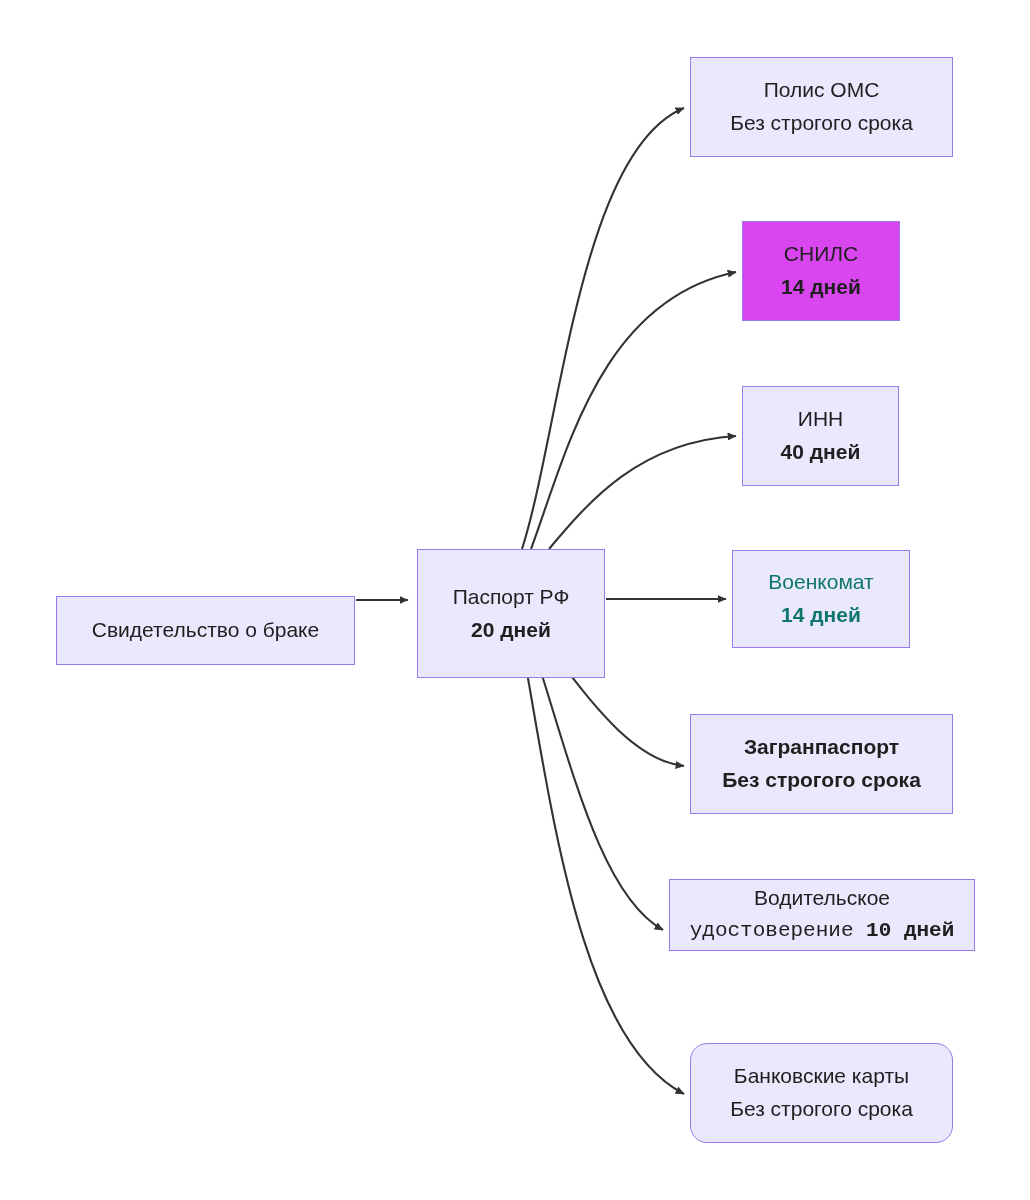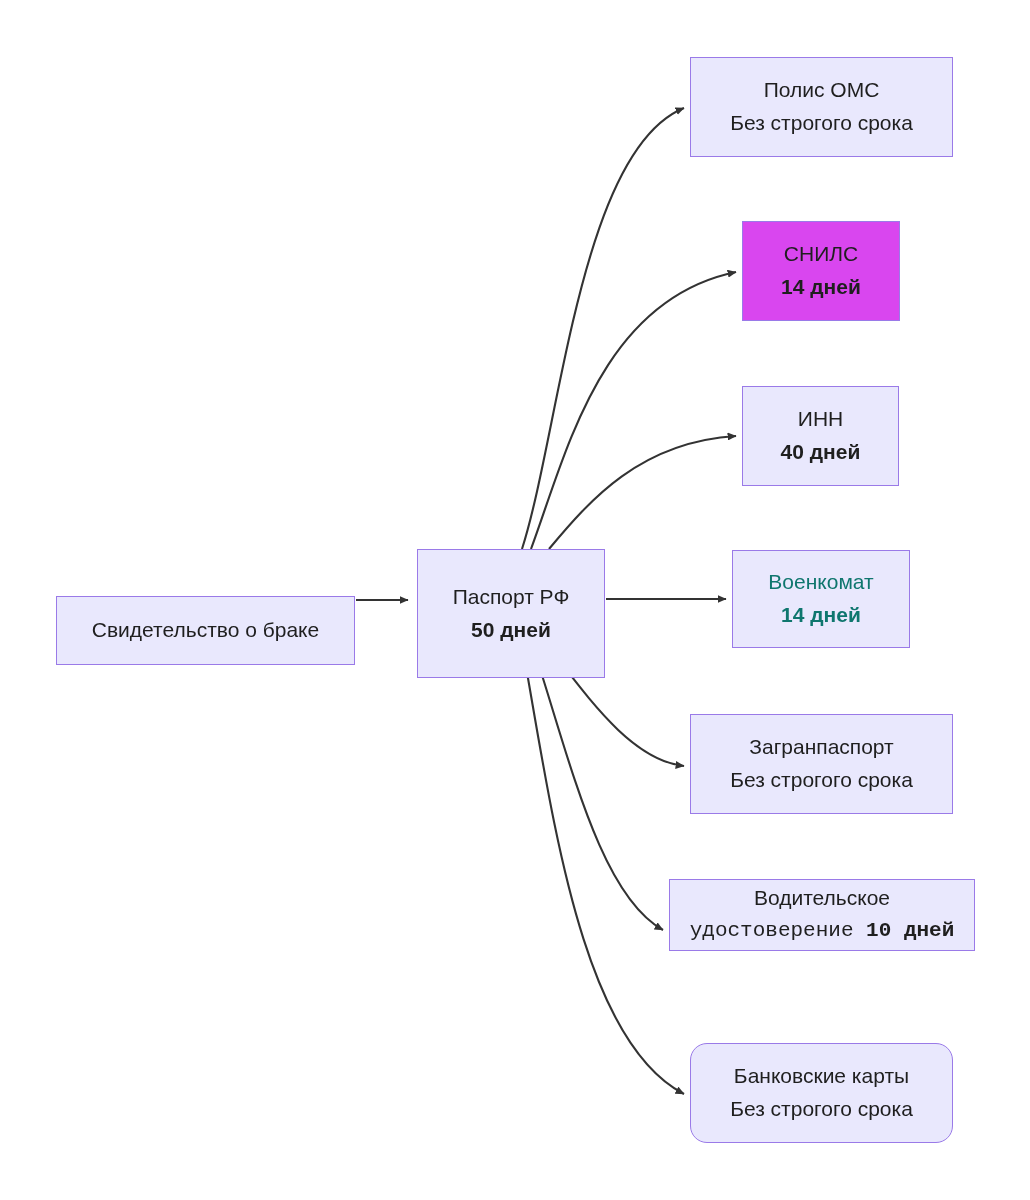--- a/index.html
+++ b/index.html
@@ -78,39 +78,39 @@
         <path class="edge-path" d="M 523,650 C 552,810 580,1040 684,1094" marker-end="url(#arrowhead)" stroke="#333333"></path>
       </g>
   </svg>
 
   <div id="node-layer">
       <div class="node" style="left: 56px; top: 566px; width: 299px; height: 69px; background: rgb(233, 232, 253); border-color: rgb(154, 122, 232); color: rgb(31, 31, 31); margin-top: 30px;">
         <span class="ln"><span>Свидетельство о браке</span></span>
       </div>
       <div class="node" style="left: 417px; top: 549px; width: 188px; height: 129px; background: rgb(233, 232, 253); border-color: rgb(154, 122, 232); color: rgb(31, 31, 31);">
         <span class="ln"><span>Паспорт РФ</span></span>
-        <span class="ln"><span class="bold">50 дней</span></span>
+        <span class="ln"><span class="bold">20 дней</span></span>
       </div>
       <div class="node" style="left: 690px; top: 57px; width: 263px; height: 100px; background: rgb(233, 232, 253); border-color: rgb(154, 122, 232); color: rgb(31, 31, 31);">
         <span class="ln"><span>Полис ОМС</span></span>
         <span class="ln"><span>Без строгого срока</span></span>
       </div>
       <div class="node" style="left: 742px; top: 221px; width: 158px; height: 100px; background: #d946ef; border-color: rgb(154, 122, 232); color: rgb(31, 31, 31); text-align: right;">
         <span class="ln"><span>СНИЛС</span></span>
         <span class="ln"><span class="bold">14 дней</span></span>
       </div>
       <div class="node" style="left: 742px; top: 386px; width: 157px; height: 100px; background: rgb(233, 232, 253); border-color: rgb(154, 122, 232); color: rgb(31, 31, 31);">
         <span class="ln"><span>ИНН</span></span>
         <span class="ln"><span class="bold">40 дней</span></span>
       </div>
       <div class="node" style="left: 732px; top: 550px; width: 178px; height: 98px; background: rgb(233, 232, 253); border-color: rgb(154, 122, 232); color: #0f766e;">
         <span class="ln"><span>Военкомат</span></span>
         <span class="ln"><span class="bold">14 дней</span></span>
       </div>
-      <div class="node" style="left: 690px; top: 714px; width: 263px; height: 100px; background: rgb(233, 232, 253); border-color: rgb(154, 122, 232); color: rgb(31, 31, 31);">
+      <div class="node" style="left: 690px; top: 714px; width: 263px; height: 100px; background: rgb(233, 232, 253); border-color: rgb(154, 122, 232); color: rgb(31, 31, 31); font-weight: bold;">
         <span class="ln"><span>Загранпаспорт</span></span>
         <span class="ln"><span>Без строгого срока</span></span>
       </div>
       <div class="node" style="left: 669px; top: 879px; width: 306px; height: 72px; background: rgb(233, 232, 253); border-color: rgb(154, 122, 232); color: rgb(31, 31, 31);">
         <span class="ln"><span>Водительское</span></span>
         <span class="ln wrap"><span>удостоверение </span><span class="bold">10 дней</span></span>
       </div>
       <div class="node" style="left: 690px; top: 1043px; width: 263px; height: 100px; background: rgb(233, 232, 253); border-color: rgb(154, 122, 232); color: rgb(31, 31, 31); border-radius: 17px;">
         <span class="ln"><span>Банковские карты</span></span>
         <span class="ln"><span>Без строгого срока</span></span>

